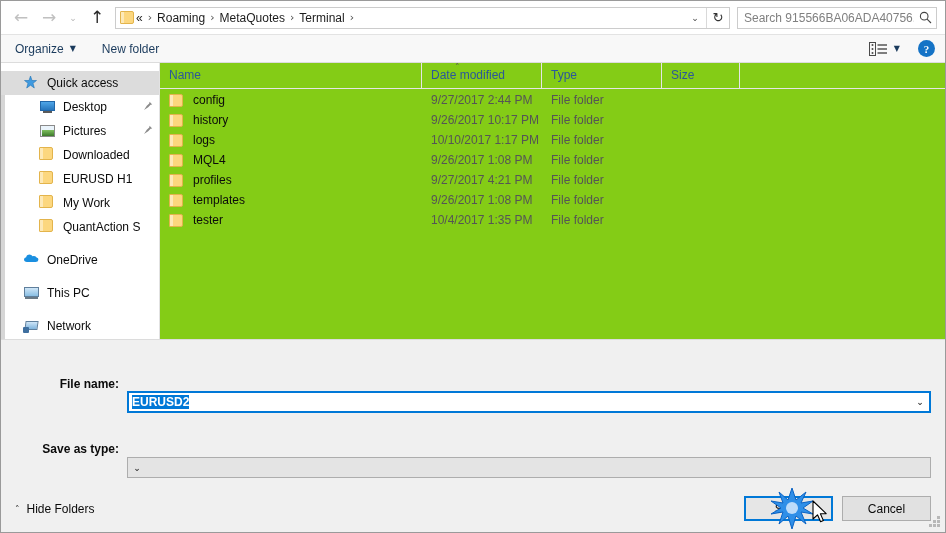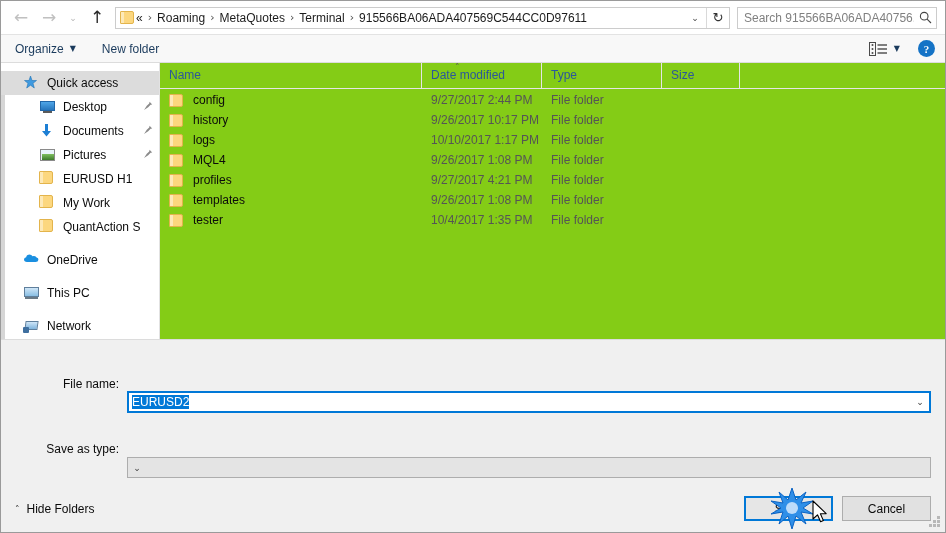--- a/index.html
+++ b/index.html
@@ -437,20 +437,21 @@
     flex: 0 0 auto;
     background: #f0f0f0;
     border-top: 1px solid #dcdcdc;
     padding: 14px 14px 0 14px;
     box-sizing: border-box;
   }
   .formrow {
     display: flex;
     align-items: center;
     margin-bottom: 7px;
+    font-weight: bold;
   }
   .formlabel {
     width: 112px;
     text-align: right;
     padding-right: 8px;
     font-size: 12px;
     color: #0b0b0b;
     flex: 0 0 auto;
     box-sizing: border-box;
   }
@@ -587,21 +588,20 @@
       <div class="crumbs">
         <span class="folder-ico"></span>
         <span class="crumb-txt">«</span>
         <span class="crumb-sep">›</span>
         <span class="crumb-txt">Roaming</span>
         <span class="crumb-sep">›</span>
         <span class="crumb-txt">MetaQuotes</span>
         <span class="crumb-sep">›</span>
         <span class="crumb-txt">Terminal</span>
         <span class="crumb-sep">›</span>
-        <span class="crumb-txt">915566BA06ADA407569C544CC0D97611</span>
       </div>
       <div class="addr-chev">⌄</div>
       <div class="addr-divider"></div>
       <div class="addr-refresh">↻</div>
     </div>
 
     <div class="searchbox">
       <div class="search-text">Search 915566BA06ADA40756...</div>
       <div class="search-ico">
         <svg width="13" height="13" viewBox="0 0 13 13">
@@ -659,46 +659,38 @@
             <span class="ico-desktop-base"></span>
         </span>
         <span class="sb-label">Desktop</span>
         <span class="sb-pin">
           <svg width="10" height="10" viewBox="0 0 10 10">
             <path d="M6.6 0.8 L9.2 3.4 L7.6 3.8 L5.2 6.2 L3.8 4.8 L1 9 L5.2 6.2 L3.8 4.8 L6.2 2.4 Z" fill="#8a8a8a"></path>
           </svg>
         </span>
       </div>
 
-      <div class="sb-item indent">
-        <span class="sb-ico">
-          <svg width="15" height="15" viewBox="0 0 15 15">
-            <path d="M6 1 L9 1 L9 8 L12 8 L7.5 13.5 L3 8 L6 8 Z" fill="#1d7fd4"></path>
-          </svg>
-        </span>
-        <span class="sb-label">Documents</span>
-        <span class="sb-pin">
-          <svg width="10" height="10" viewBox="0 0 10 10">
-            <path d="M6.6 0.8 L9.2 3.4 L7.6 3.8 L5.2 6.2 L3.8 4.8 L1 9 L5.2 6.2 L3.8 4.8 L6.2 2.4 Z" fill="#8a8a8a"></path>
-          </svg>
-        </span>
-      </div>
 
       <div class="sb-item indent">
         <span class="sb-ico">
           <span class="ico-pic"></span>
         </span>
         <span class="sb-label">Pictures</span>
         <span class="sb-pin">
           <svg width="10" height="10" viewBox="0 0 10 10">
             <path d="M6.6 0.8 L9.2 3.4 L7.6 3.8 L5.2 6.2 L3.8 4.8 L1 9 L5.2 6.2 L3.8 4.8 L6.2 2.4 Z" fill="#8a8a8a"></path>
           </svg>
         </span>
       </div>
 
+      <div class="sb-item indent">
+        <span class="sb-ico"><span class="folder-ico"></span></span>
+        <span class="sb-label">Downloaded</span>
+        <span class="sb-pin"></span>
+      </div>
       <div class="sb-item indent">
         <span class="sb-ico"><span class="folder-ico"></span></span>
         <span class="sb-label">EURUSD H1</span>
         <span class="sb-pin"></span>
       </div>
       <div class="sb-item indent">
         <span class="sb-ico"><span class="folder-ico"></span></span>
         <span class="sb-label">My Work</span>
         <span class="sb-pin"></span>
       </div>

